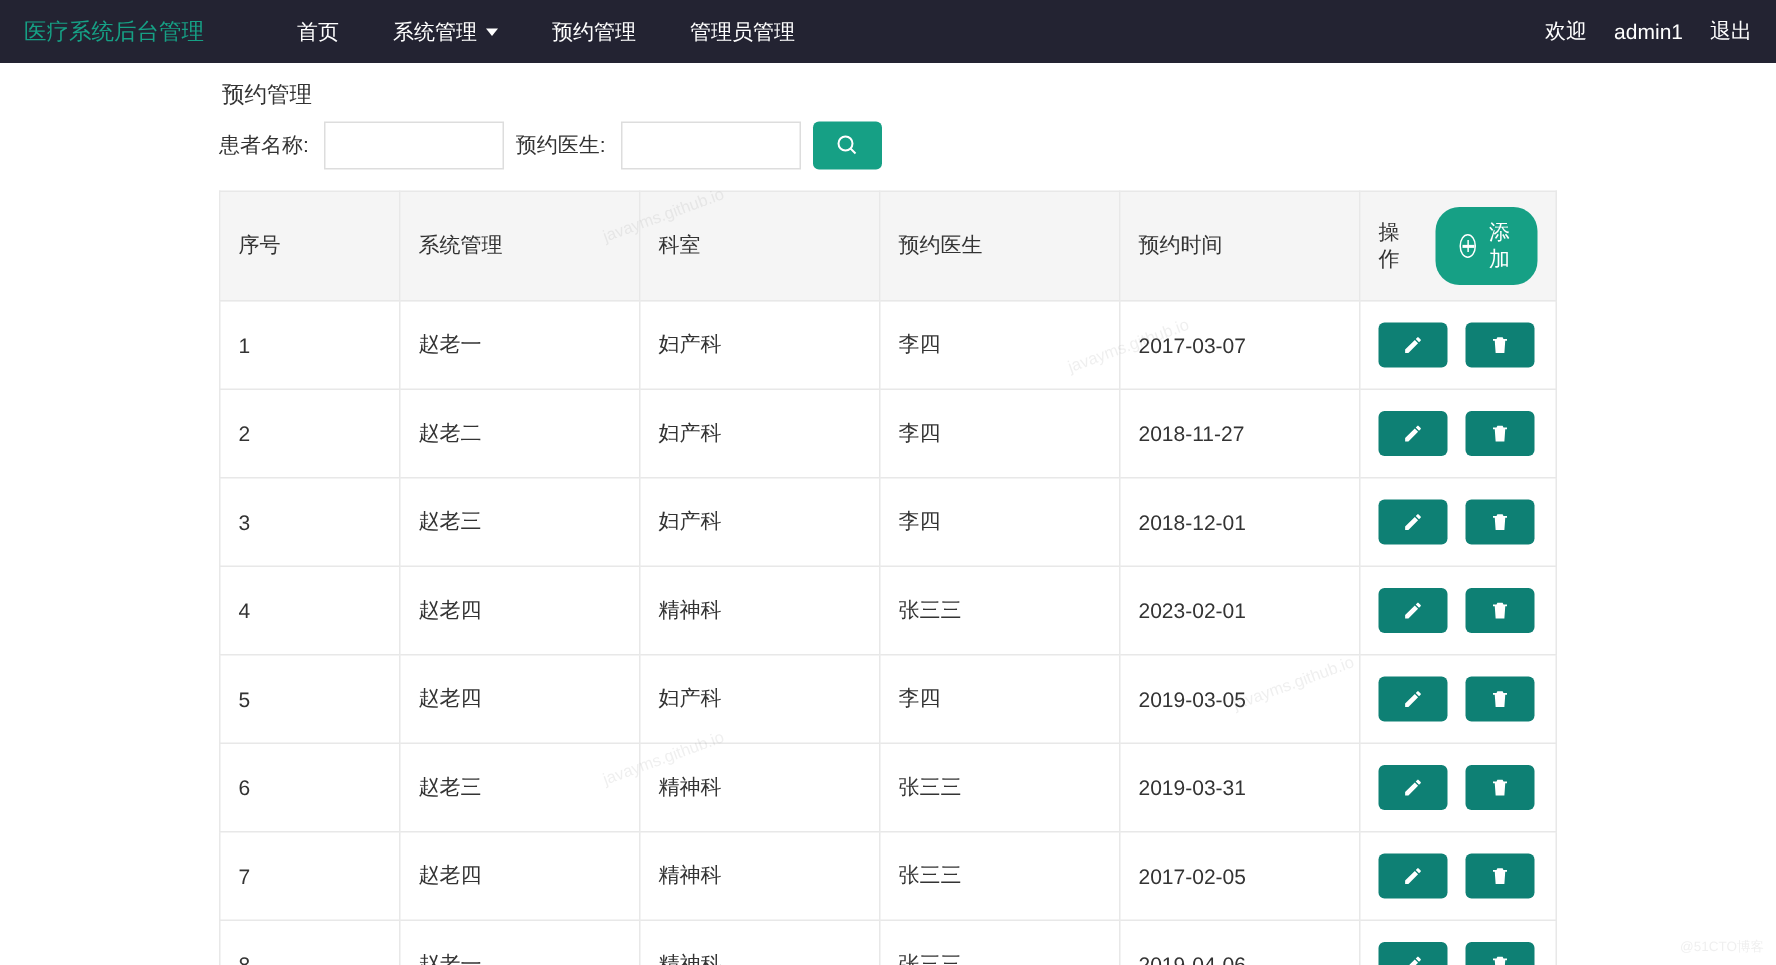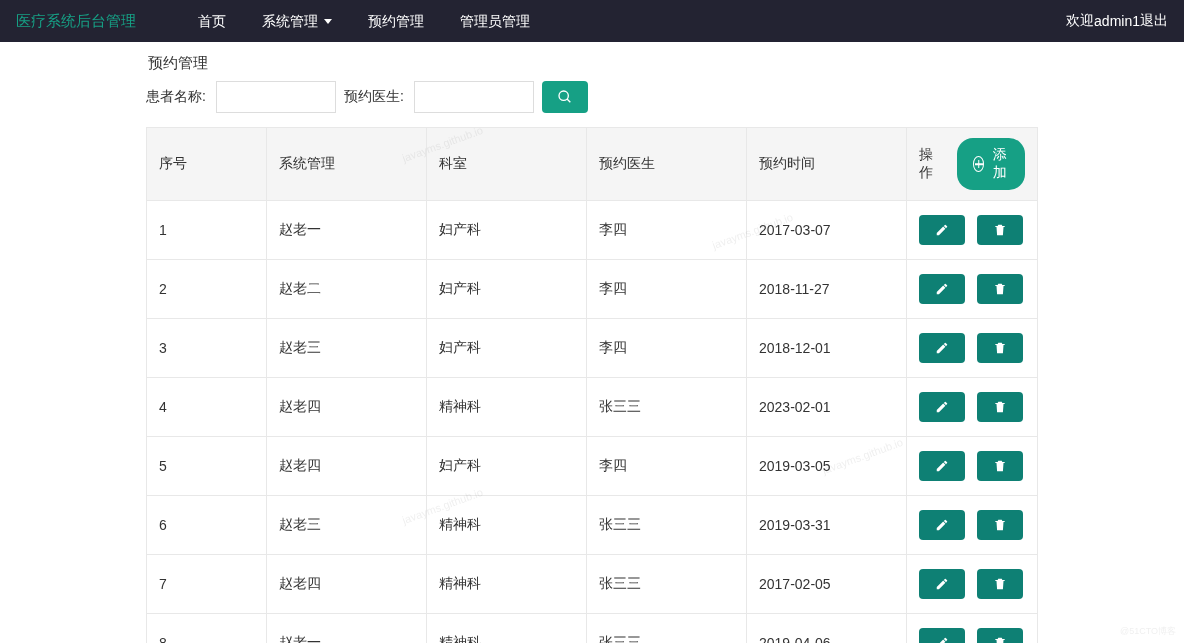--- a/index.html
+++ b/index.html
@@ -2,21 +2,21 @@
 <html><head>
   <meta charset="utf-8">
   <style>
     * { margin: 0; padding: 0; box-sizing: border-box; }
     body { font-family: -apple-system, "Helvetica Neue", Arial, "PingFang SC", "Microsoft YaHei", sans-serif; font-size: 14px; color: #333; background: #fff; }
     
     .navbar { background: #232332; height: 42px; display: flex; align-items: center; padding: 0 8px; }
     .brand { color: #16a085; font-size: 15px; font-weight: 500; padding: 0 8px; margin-right: 36px; }
     .nav-menu { display: flex; list-style: none; flex: 1; }
     .nav-item { padding: 0 18px; line-height: 42px; color: #fff; cursor: pointer; display: flex; align-items: center; gap: 6px; }
-    .nav-right { display: flex; color: #fff; align-items: center; padding-right: 8px; }
+    .nav-right { display: flex; color: #fff; align-items: center; gap: 18px; padding-right: 8px; }
     .nav-right span { cursor: pointer; }
     .caret-down { width: 0; height: 0; border-left: 4px solid transparent; border-right: 4px solid transparent; border-top: 5px solid #fff; display: inline-block; }
     
     .container { padding: 12px 146px 0 146px; }
     .page-title { font-size: 15px; color: #333; margin-bottom: 8px; padding-left: 2px; }
     .search-bar { display: flex; align-items: center; gap: 8px; margin-bottom: 14px; }
     .search-label { font-size: 14px; color: #333; margin-right: 2px; }
     .search-input { border: 1px solid #ddd; height: 32px; width: 120px; padding: 0 8px; font-size: 13px; }
     .search-btn { background: #16a085; border: none; width: 46px; height: 32px; border-radius: 4px; cursor: pointer; display: flex; align-items: center; justify-content: center; }
     .search-btn svg { width: 16px; height: 16px; fill: none; stroke: #fff; stroke-width: 2; }

